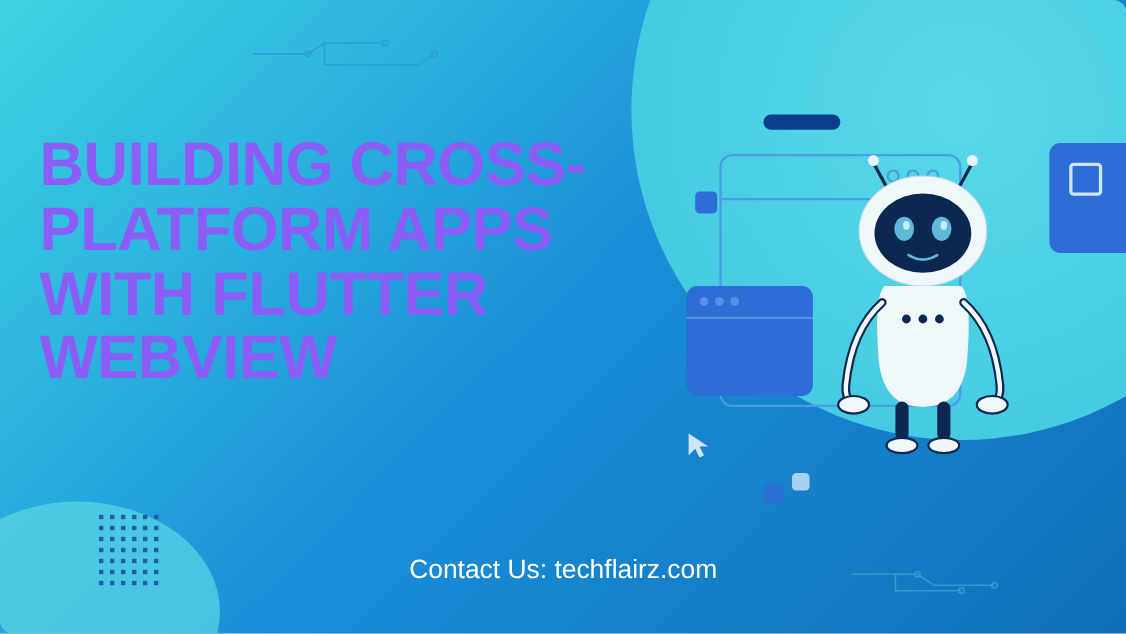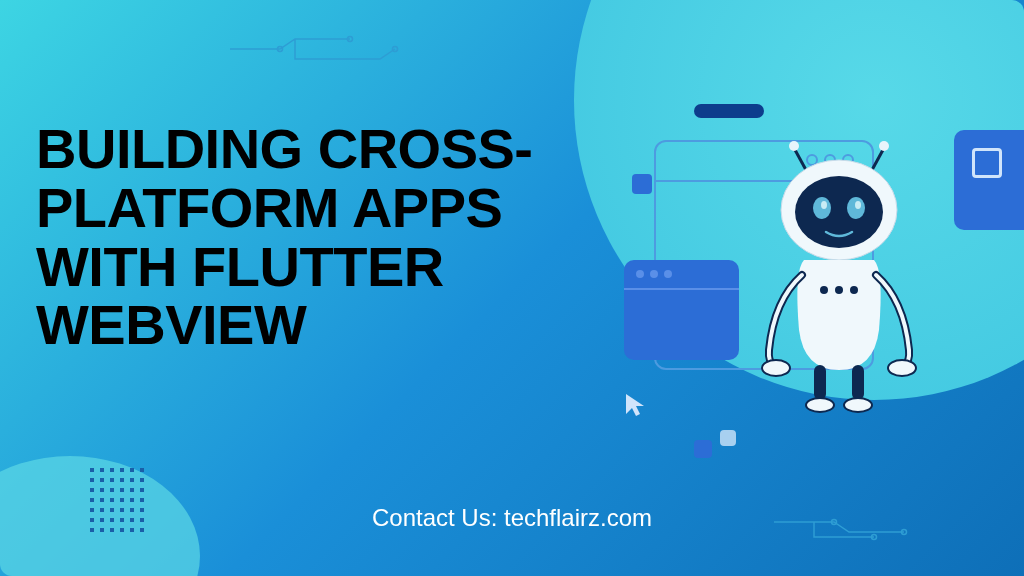--- a/index.html
+++ b/index.html
@@ -55,21 +55,21 @@
     .dots-grid .dot {
       position: absolute;
       width: 4px;
       height: 4px;
       background: #1a5fa8;
     }
     .headline {
       position: absolute;
       left: 36px;
       top: 120px;
-      color: #000000;
+      color: #8b5cf6;
       font-weight: 900;
       font-size: 56px;
       line-height: 1.05;
       letter-spacing: -0.5px;
       max-width: 560px;
     }
     .contact {
       position: absolute;
       left: 50%;
       transform: translateX(-50%);

